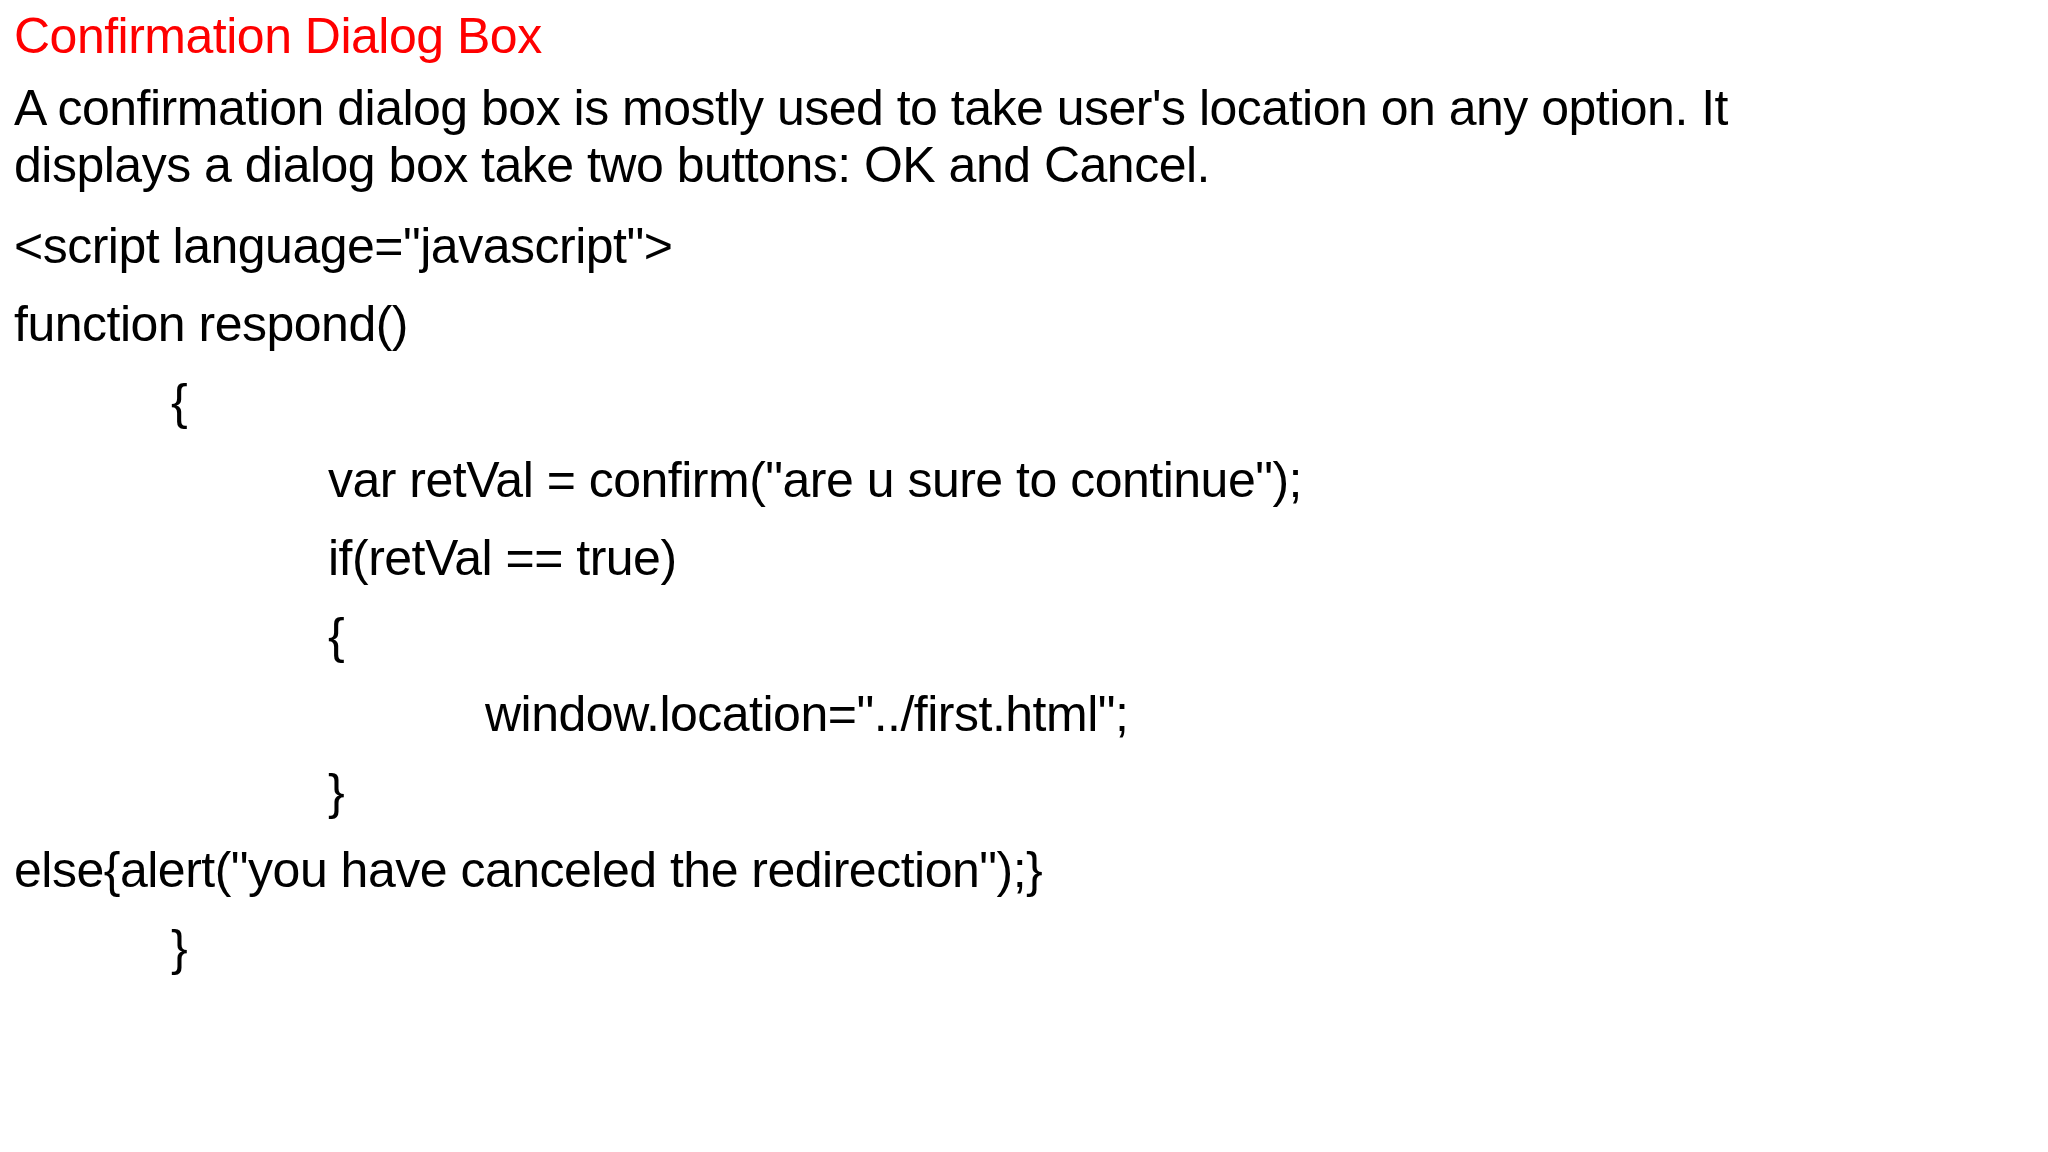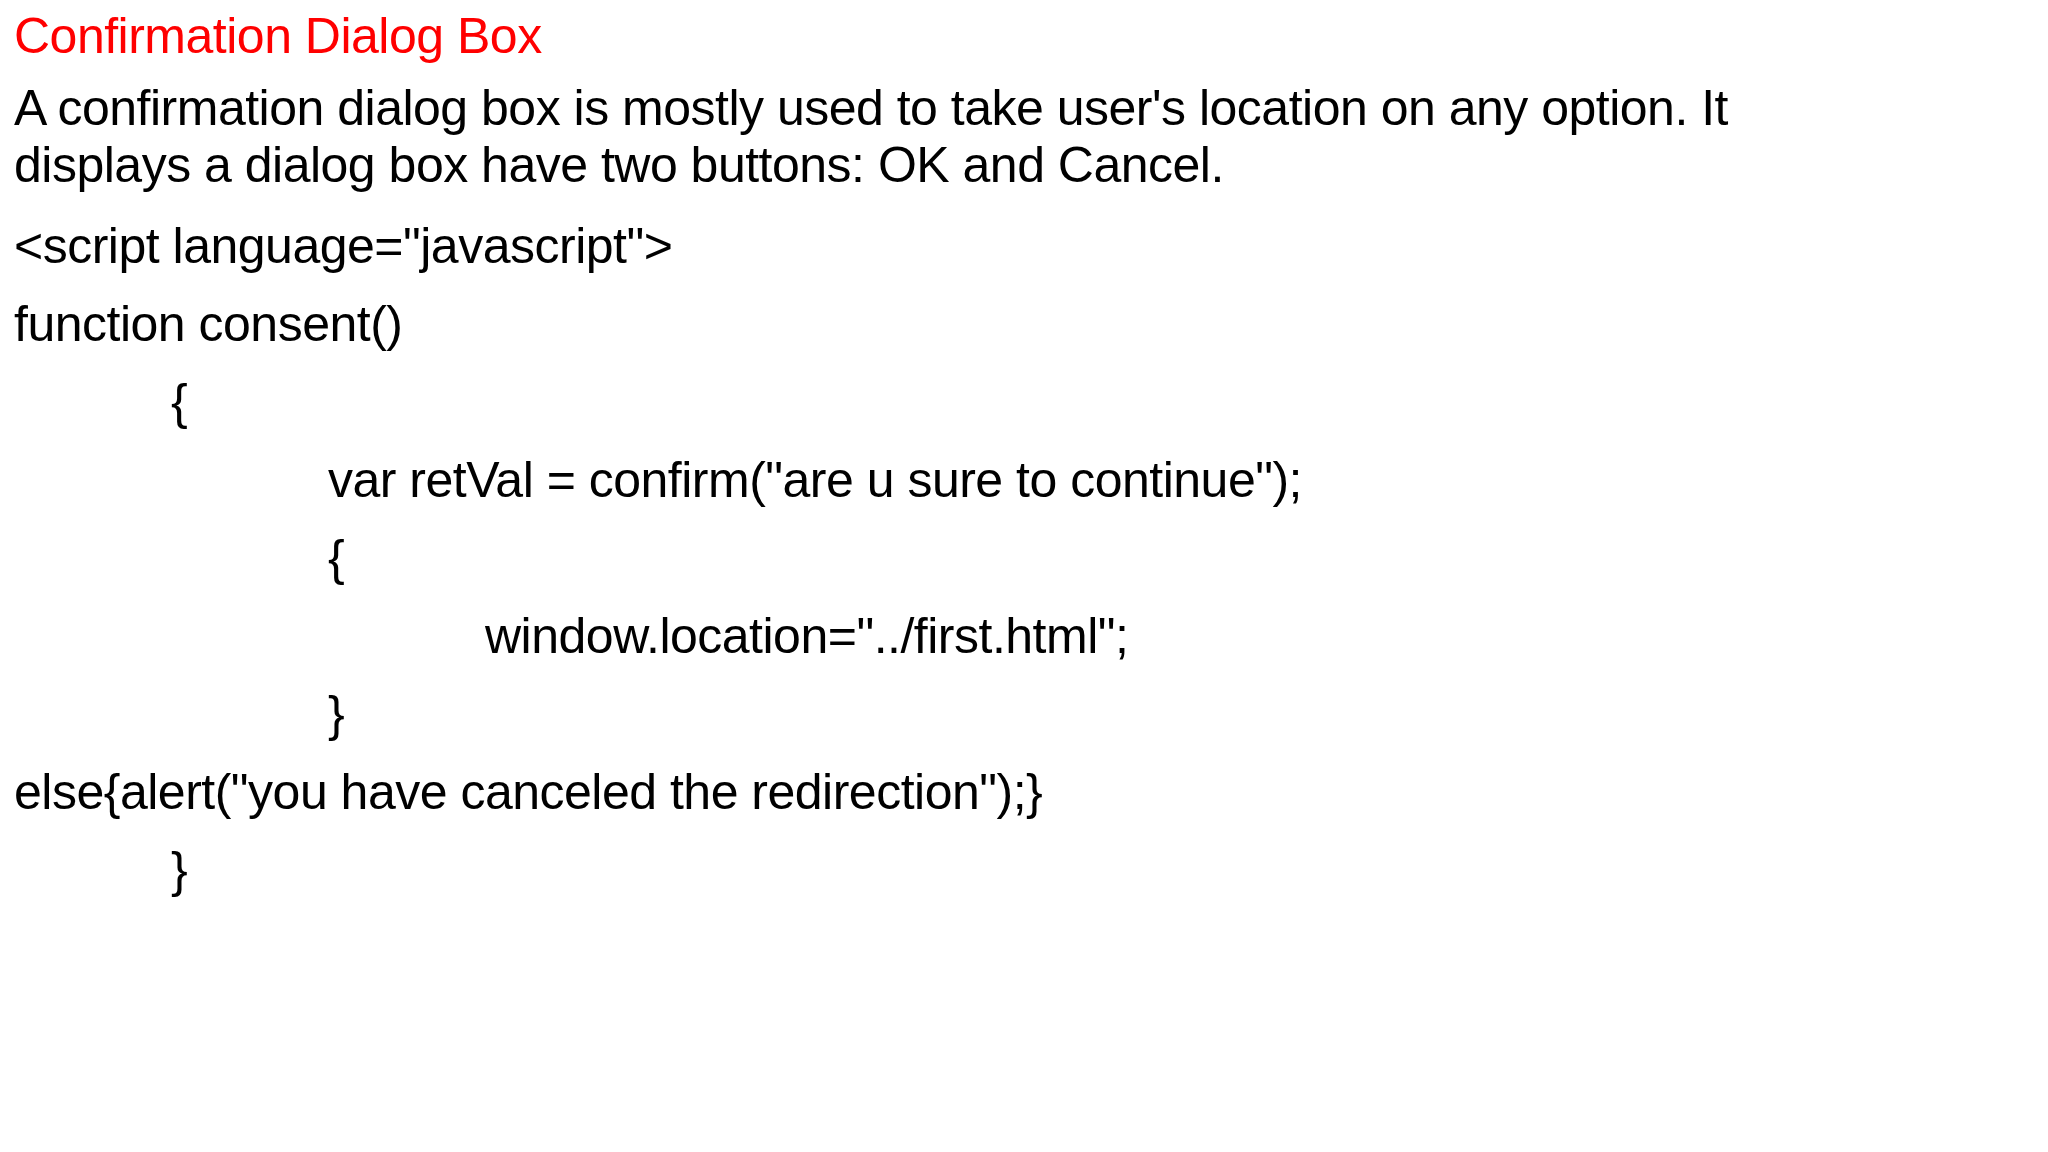--- a/index.html
+++ b/index.html
@@ -52,28 +52,29 @@
 </style>
 </head>
 <body>
 
 <div class="slide" style="background: rgb(255, 255, 255);">
 
   <h1 class="title" style="color: rgb(255, 0, 0);">Confirmation Dialog Box</h1>
 
   <p class="intro">
     <span class="intro-line">A confirmation dialog box is mostly used to take user's location on any option. It</span>
-    <span class="intro-line">displays a dialog box have two buttons: OK and Cancel.</span>
+    <span class="intro-line">displays a dialog box take two buttons: OK and Cancel.</span>
   </p>
 
   <div class="code-block">
     <div class="code-line">&lt;script language="javascript"&gt;</div>
-    <div class="code-line">function consent()</div>
+    <div class="code-line">function respond()</div>
     <div class="code-line">	{</div>
     <div class="code-line">		var retVal = confirm("are u sure to continue");</div>
+    <div class="code-line">		if(retVal == true)</div>
     <div class="code-line">		{</div>
     <div class="code-line">			window.location="../first.html";</div>
     <div class="code-line">		}</div>
     <div class="code-line">else{alert("you have canceled the redirection");}</div>
     <div class="code-line">	}</div>
   </div>
 
 </div>
 
 </body></html>

